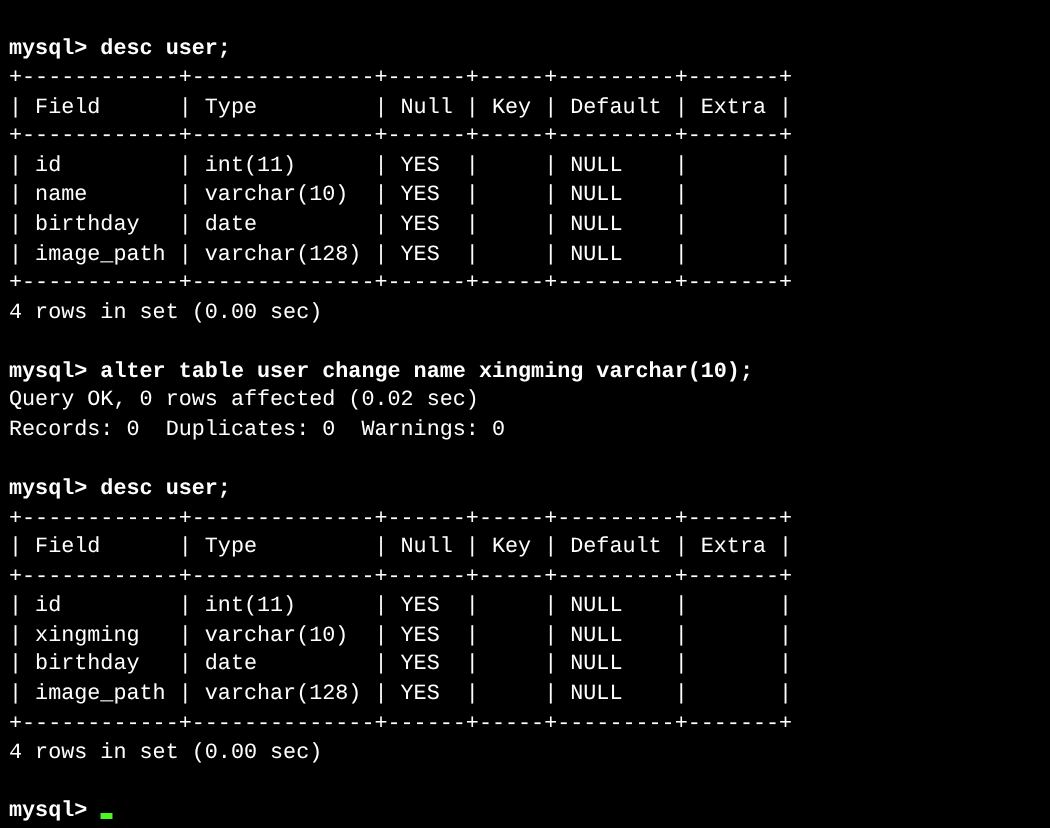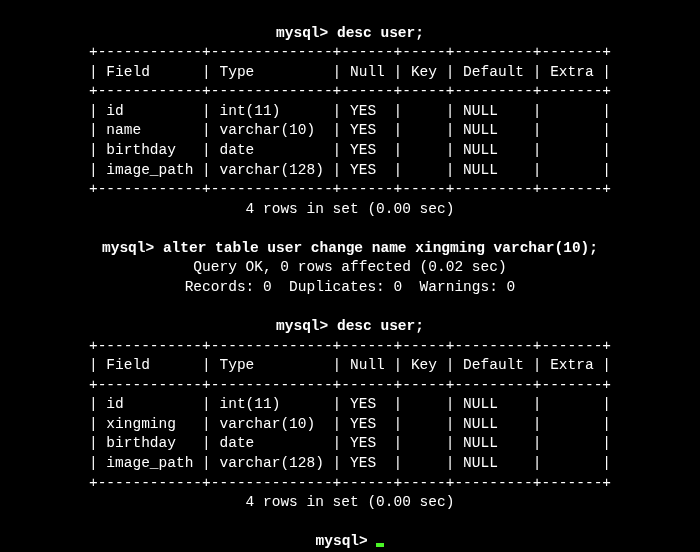--- a/index.html
+++ b/index.html
@@ -1,15 +1,15 @@
 <!DOCTYPE html>
 <html><head>
   <meta charset="utf-8">
   <style>
-    * { margin: 0; padding: 0; box-sizing: border-box; text-align: center; }
+    * { margin: 0; padding: 0; box-sizing: border-box; }
     body {
       background: #000;
       color: #fff;
       font-family: 'Courier New', Consolas, monospace;
       font-size: 14.5px;
       line-height: 1.35;
       padding: 4px 6px;
       width: 700px;
       height: 552px;
       overflow: hidden;

